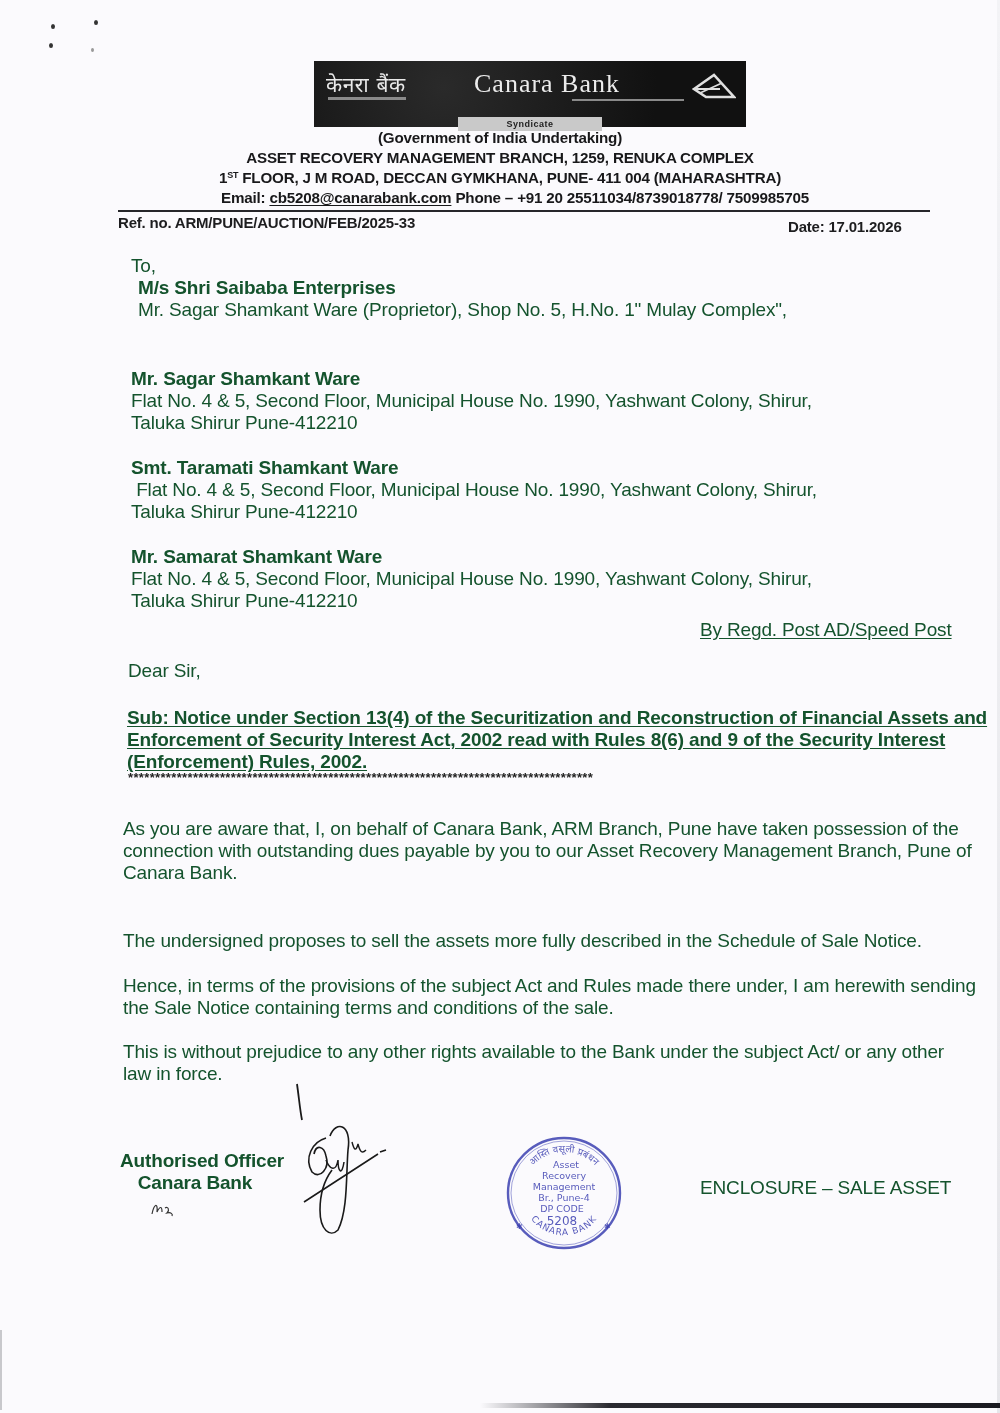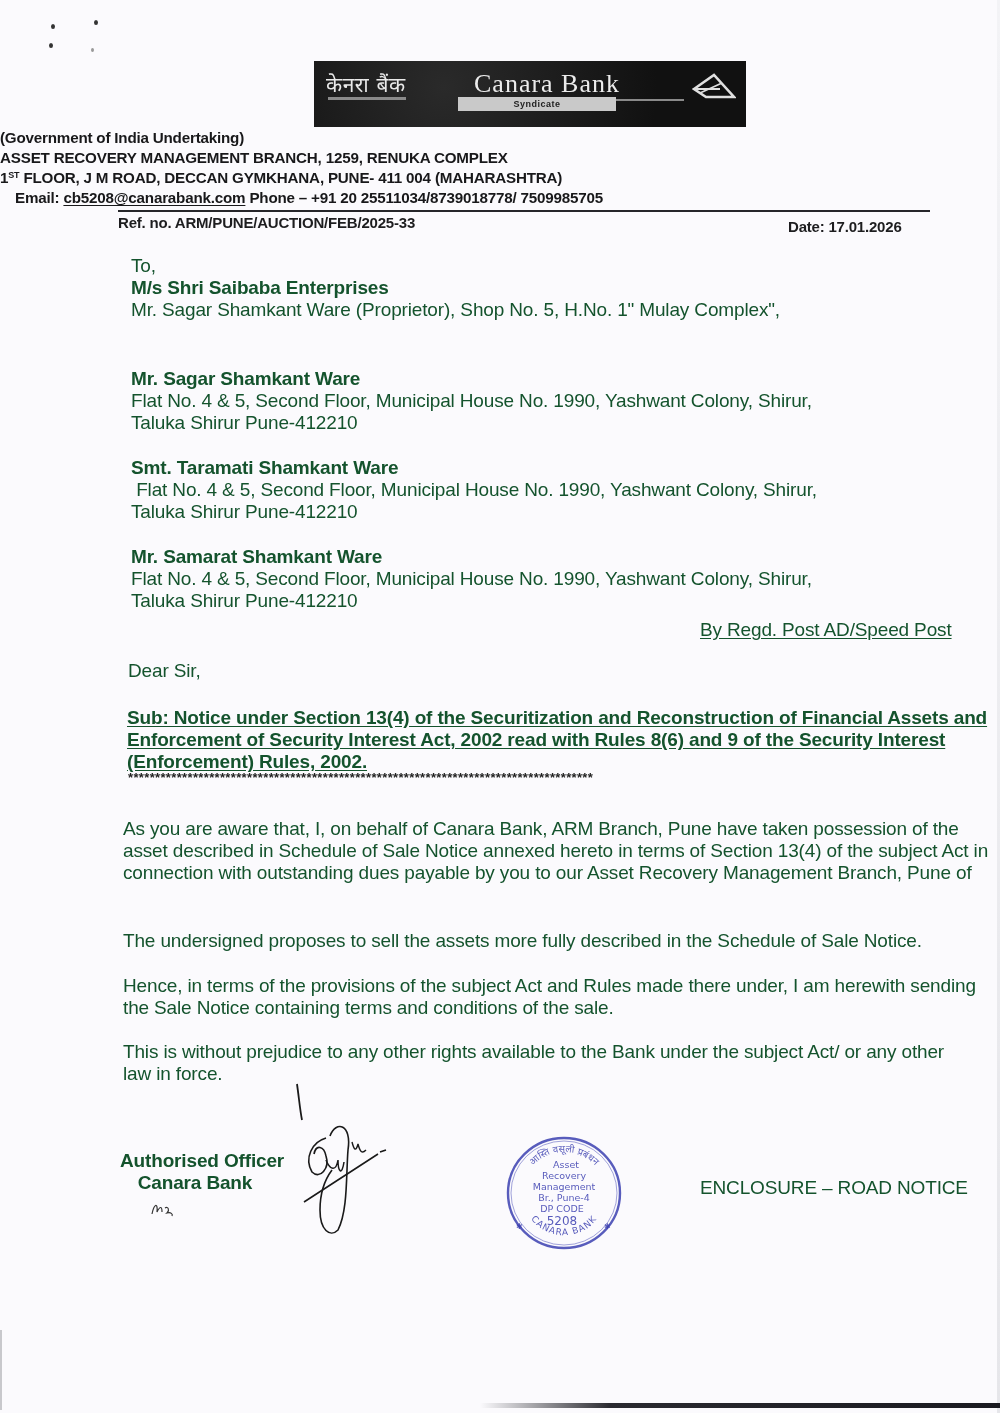--- a/index.html
+++ b/index.html
@@ -21,24 +21,24 @@
   .logo {
     left: 314px; top: 61px; width: 432px; height: 66px;
     background: #151515;
     background-image: radial-gradient(circle at 30% 40%, #2a2a2a 0, #111 70%);
   }
   .logo-hindi { left: 12px; top: 9px; font-family: "DejaVu Serif", serif; font-size: 21px; color: #e9e9e9; letter-spacing: 0.5px; }
   .logo-hindi-sub { left: 14px; top: 36px; width: 78px; height: 3px; background: #8a8a8a; }
   .logo-en { left: 160px; top: 8px; font-family: "Liberation Serif", serif; font-size: 26px; color: #ececec; letter-spacing: 1px; }
   .logo-en-sub { left: 258px; top: 38px; width: 112px; height: 2px; background: #8a8a8a; }
   .logo-mark { left: 378px; top: 10px; width: 44px; height: 30px; }
-  .logo-synd { left: 144px; top: 36px; width: 158px; height: 14px; background: #c9c9c9; color: #222; font-size: 9px; font-weight: bold; line-height: 14px; text-align: center; letter-spacing: 0.5px; }
+  .logo-synd { left: 144px; top: 56px; width: 144px; height: 14px; background: #c9c9c9; color: #222; font-size: 9px; font-weight: bold; line-height: 14px; text-align: center; letter-spacing: 0.5px; }
 
   
-  .hdr { left: 0; width: 1000px; font-weight: bold; font-size: 15.2px; color: #18181a; letter-spacing: -0.2px; }
+  .hdr { left: 0; width: 1000px; text-align: center; font-weight: bold; font-size: 15.2px; color: #18181a; letter-spacing: -0.2px; }
   .hdr sup { font-size: 9px; vertical-align: 5px; margin-top: 28px; }
   .rule-top { left: 118px; top: 210px; width: 812px; height: 2px; background: #26262a; }
   .ref { left: 118px; top: 214px; font-weight: bold; font-size: 15px; letter-spacing: -0.2px; }
   .date { left: 788px; top: 218px; font-weight: bold; font-size: 15px; letter-spacing: -0.2px; }
 
   .u { text-decoration: underline; text-underline-offset: 2px; }
   .stars { left: 128px; top: 770px; font-size: 13px; font-weight: bold; letter-spacing: 0.35px; color: #222; }
 
   .stamp { left: 504px; top: 1134px; width: 120px; height: 118px; }
   .sig { left: 290px; top: 1080px; width: 120px; height: 160px; }
@@ -78,21 +78,21 @@
   <div class="abs hdr" style="top:149px;">ASSET RECOVERY MANAGEMENT BRANCH, 1259, RENUKA COMPLEX</div>
   <div class="abs hdr" style="top:169px;"><span>1</span><sup>ST</sup><span> FLOOR, J M ROAD, DECCAN GYMKHANA, PUNE- 411 004 (MAHARASHTRA)</span></div>
   <div class="abs hdr" style="top:189px;margin-left:15px;"><span>Email: </span><span class="u">cb5208@canarabank.com</span><span> Phone – +91 20 25511034/8739018778/ 7509985705</span></div>
 
   <div class="abs rule-top"></div>
   <div class="abs ref">Ref. no. ARM/PUNE/AUCTION/FEB/2025-33</div>
   <div class="abs date">Date: 17.01.2026</div>
 
   <div class="abs txt" style="left:131px;top:255px;">To,</div>
 
-  <div class="abs" style="left:131px;top:277px;">
+  <div class="abs" style="left:138px;top:277px;">
     <div class="txt bold">M/s Shri Saibaba Enterprises</div>
     <div class="txt">Mr. Sagar Shamkant Ware (Proprietor), Shop No. 5, H.No. 1" Mulay Complex",</div>
   </div>
 
   <div class="abs" style="left:131px;top:368px;">
     <div class="txt bold">Mr. Sagar Shamkant Ware</div>
     <div class="txt">Flat No. 4 &amp; 5, Second Floor, Municipal House No. 1990, Yashwant Colony, Shirur,</div>
     <div class="txt">Taluka Shirur Pune-412210</div>
   </div>
 
@@ -114,22 +114,22 @@
 
   <div class="abs" style="left:127px;top:707px;">
     <div class="txt bold u">Sub: Notice under Section 13(4) of the Securitization and Reconstruction of Financial Assets and</div>
     <div class="txt bold u">Enforcement of Security Interest Act, 2002 read with Rules 8(6) and 9 of the Security Interest</div>
     <div class="txt bold u">(Enforcement) Rules, 2002.</div>
   </div>
   <div class="abs stars">**************************************************************************************</div>
 
   <div class="abs" style="left:123px;top:818px;">
     <div class="txt">As you are aware that, I, on behalf of Canara Bank, ARM Branch, Pune have taken possession of the</div>
-    <div class="txt">asset described in Schedule of Sale Notice annexed hereto in terms of Section 13(4) of the subject Act in</div>
     <div class="txt">connection with outstanding dues payable by you to our Asset Recovery Management Branch, Pune of</div>
+    <div class="txt">Canara Bank.</div>
   </div>
 
   <div class="abs" style="left:123px;top:930px;">
     <div class="txt">The undersigned proposes to sell the assets more fully described in the Schedule of Sale Notice.</div>
   </div>
 
   <div class="abs" style="left:123px;top:975px;">
     <div class="txt">Hence, in terms of the provisions of the subject Act and Rules made there under, I am herewith sending</div>
     <div class="txt">the Sale Notice containing terms and conditions of the sale.</div>
   </div>
@@ -175,18 +175,18 @@
       <text x="60" y="45">Recovery</text>
       <text x="60" y="56">Management</text>
       <text x="60" y="67">Br., Pune-4</text>
       <text x="58" y="78">DP CODE</text>
       <text x="58" y="91" font-size="12">5208</text>
     </g>
     <text x="12" y="95" font-size="8" fill="#3b3fb0" opacity="0.8">✱</text>
     <text x="100" y="95" font-size="8" fill="#3b3fb0" opacity="0.8">✱</text>
   </svg>
 
-  <div class="abs txt" style="left:700px;top:1177px;">ENCLOSURE – ROAD NOTICE</div>
+  <div class="abs txt" style="left:700px;top:1177px;">ENCLOSURE – SALE ASSET</div>
 
   <div class="abs right-edge"></div>
   <div class="abs left-edge"></div>
   <div class="abs bottom-edge"></div>
 </div>
 
 </body></html>

